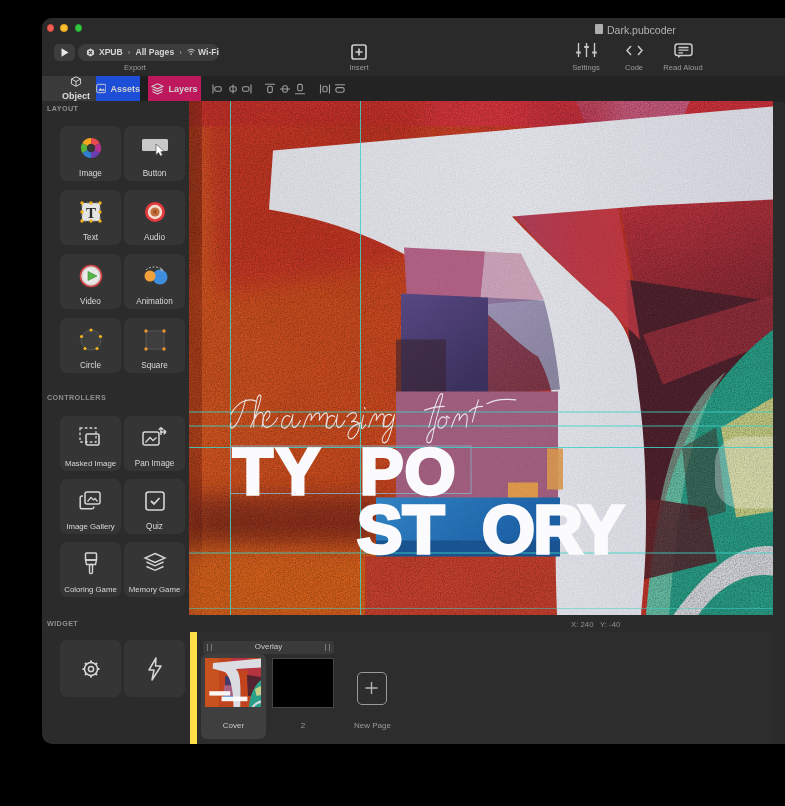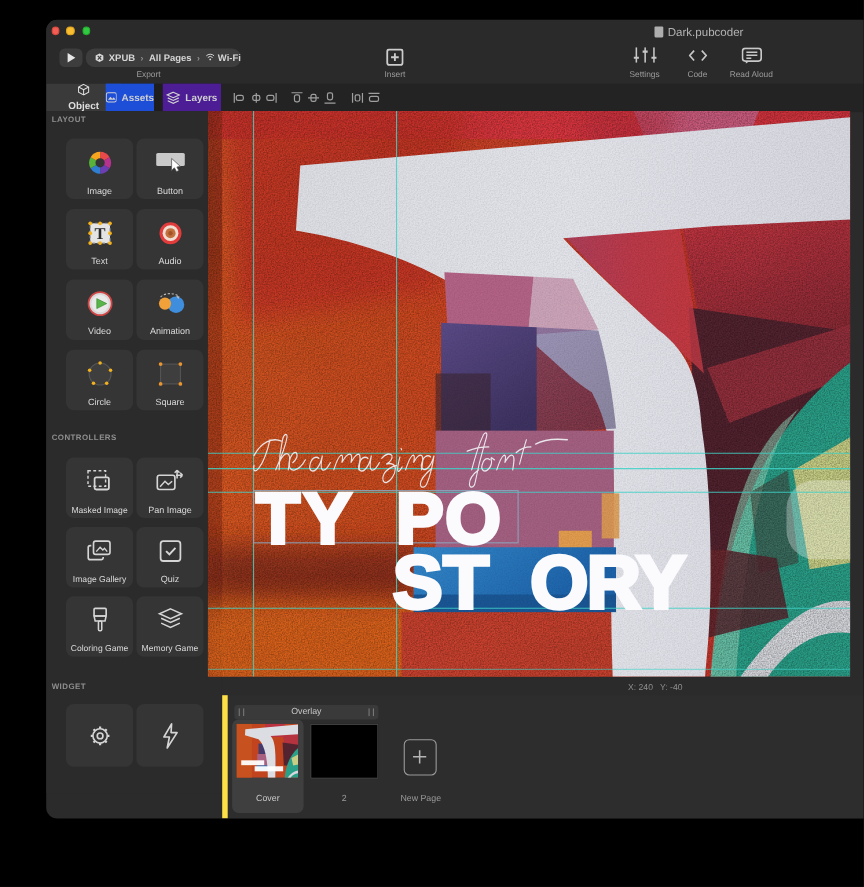--- a/index.html
+++ b/index.html
@@ -23,21 +23,21 @@
 #sidebar{position:absolute;left:0;top:83px;width:159px;height:620px;background:#2b2b2b;}
 .seclabel{position:absolute;left:5px;color:#8f8f8f;font-size:7.2px;letter-spacing:0.4px;font-weight:bold;}
 .card{position:absolute;width:61px;height:55px;background:#353535;border-radius:7px;}
 .card .lbl{position:absolute;bottom:3.5px;width:120%;left:-10%;text-align:center;font-size:8.2px;color:#dadada;}
 .card .ic{position:absolute;left:0;top:5px;width:100%;height:34px;display:flex;align-items:center;justify-content:center;}
 .c1{left:18px;}.c2{left:82px;}
 
 #canvas{position:absolute;left:147px;top:83px;width:584px;height:514px;}
 #xystrip{position:absolute;left:159px;top:597.5px;width:584px;height:16px;background:#2b2b2b;}
 #xytext{position:absolute;left:370px;top:4px;font-size:7.8px;color:#8f8f8f;}
-#pages{position:absolute;left:160px;top:613.5px;width:583px;height:112.5px;background:#2d2d2d;border-left:5px solid #fde047;}
+#pages{position:absolute;left:148px;top:613.5px;width:583px;height:112.5px;background:#2d2d2d;border-left:7px solid #fde047;}
 #overlayctl{position:absolute;left:6px;top:9.5px;width:131px;height:12.5px;background:#3a3a3a;border-radius:3px;color:#c8c8c8;font-size:8px;text-align:center;line-height:12.5px;}
 .ocap{position:absolute;top:2.5px;width:5px;height:7.5px;border-left:1px solid #777;border-right:1px solid #777;}
 .thumblbl{position:absolute;top:89px;font-size:8px;color:#b5b5b5;text-align:center;}
 </style></head>
 <body>
 <div id="win">
   <div id="header">
     <div class="tl" style="left:4.7px;background:#f25e54;border:0.5px solid #d94a40;"></div>
     <div class="tl" style="left:18.2px;background:#f8bd30;border:0.5px solid #dfa520;"></div>
     <div class="tl" style="left:32.7px;background:#32c841;border:0.5px solid #24ad30;"></div>
@@ -101,21 +101,21 @@
         </svg>
       <span>Object</span>
     </div>
     <div class="tab" style="left:54px;width:44px;background:#1d4ed8;">
       <svg width="12" height="11" viewBox="0 0 12 11">
           <rect x="0.7" y="0.7" width="10.6" height="9.6" rx="2" fill="none" stroke="#d0d0d0" stroke-width="1.1"></rect>
           <path d="M2.5 8 L5 5 L7 7 L8.5 5.5 L10.5 8 Z" fill="#d0d0d0"></path>
         </svg>
       <span style="color:#cfcfcf;">Assets</span>
     </div>
-    <div class="tab" style="left:106px;width:53px;background:#4c1d95;">
+    <div class="tab" style="left:106px;width:53px;background:#be185d;">
       <svg width="13" height="12" viewBox="0 0 13 12">
           <path d="M6.5 0.8 L12 3.3 L6.5 5.8 L1 3.3 Z" fill="none" stroke="#d0d0d0" stroke-width="1.1"></path>
           <path d="M1.5 6 L6.5 8.3 L11.5 6 M1.5 8.6 L6.5 10.9 L11.5 8.6" fill="none" stroke="#d0d0d0" stroke-width="1.1"></path>
         </svg>
       <span style="color:#cfcfcf;">Layers</span>
     </div>
   </div>
   <div id="tabsrow2">
     <svg class="abs" style="left:8px;top:6.5px;" width="140" height="12" viewBox="0 0 140 12">
       <g stroke="#9f9f9f" stroke-width="1.1" fill="none">

